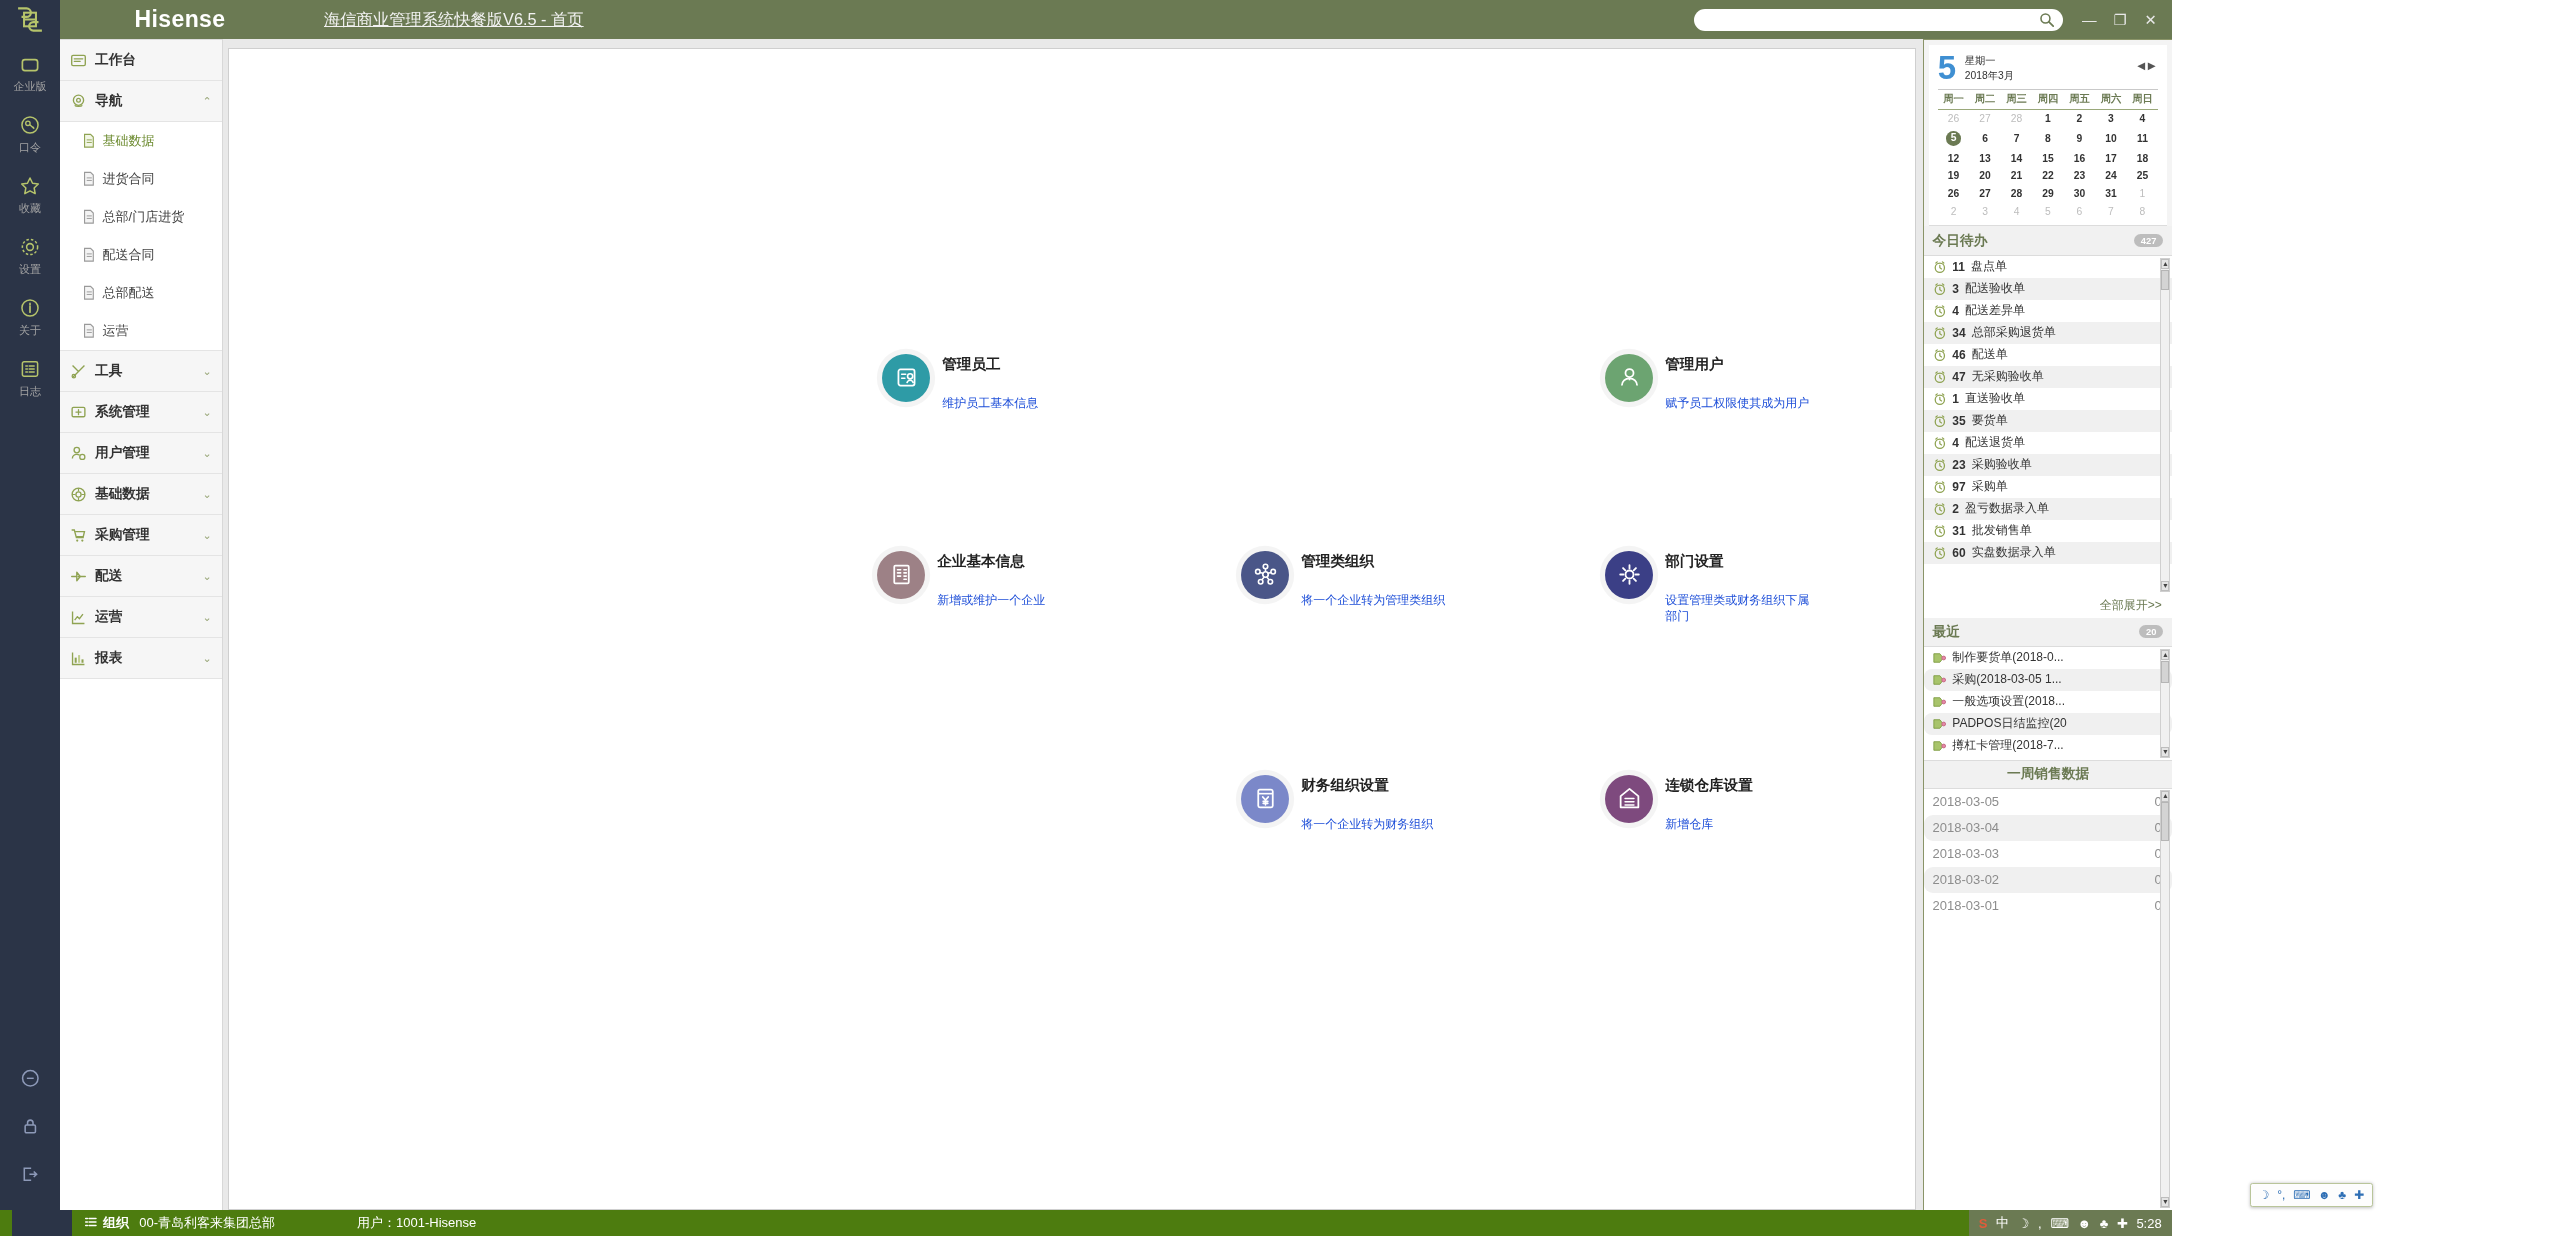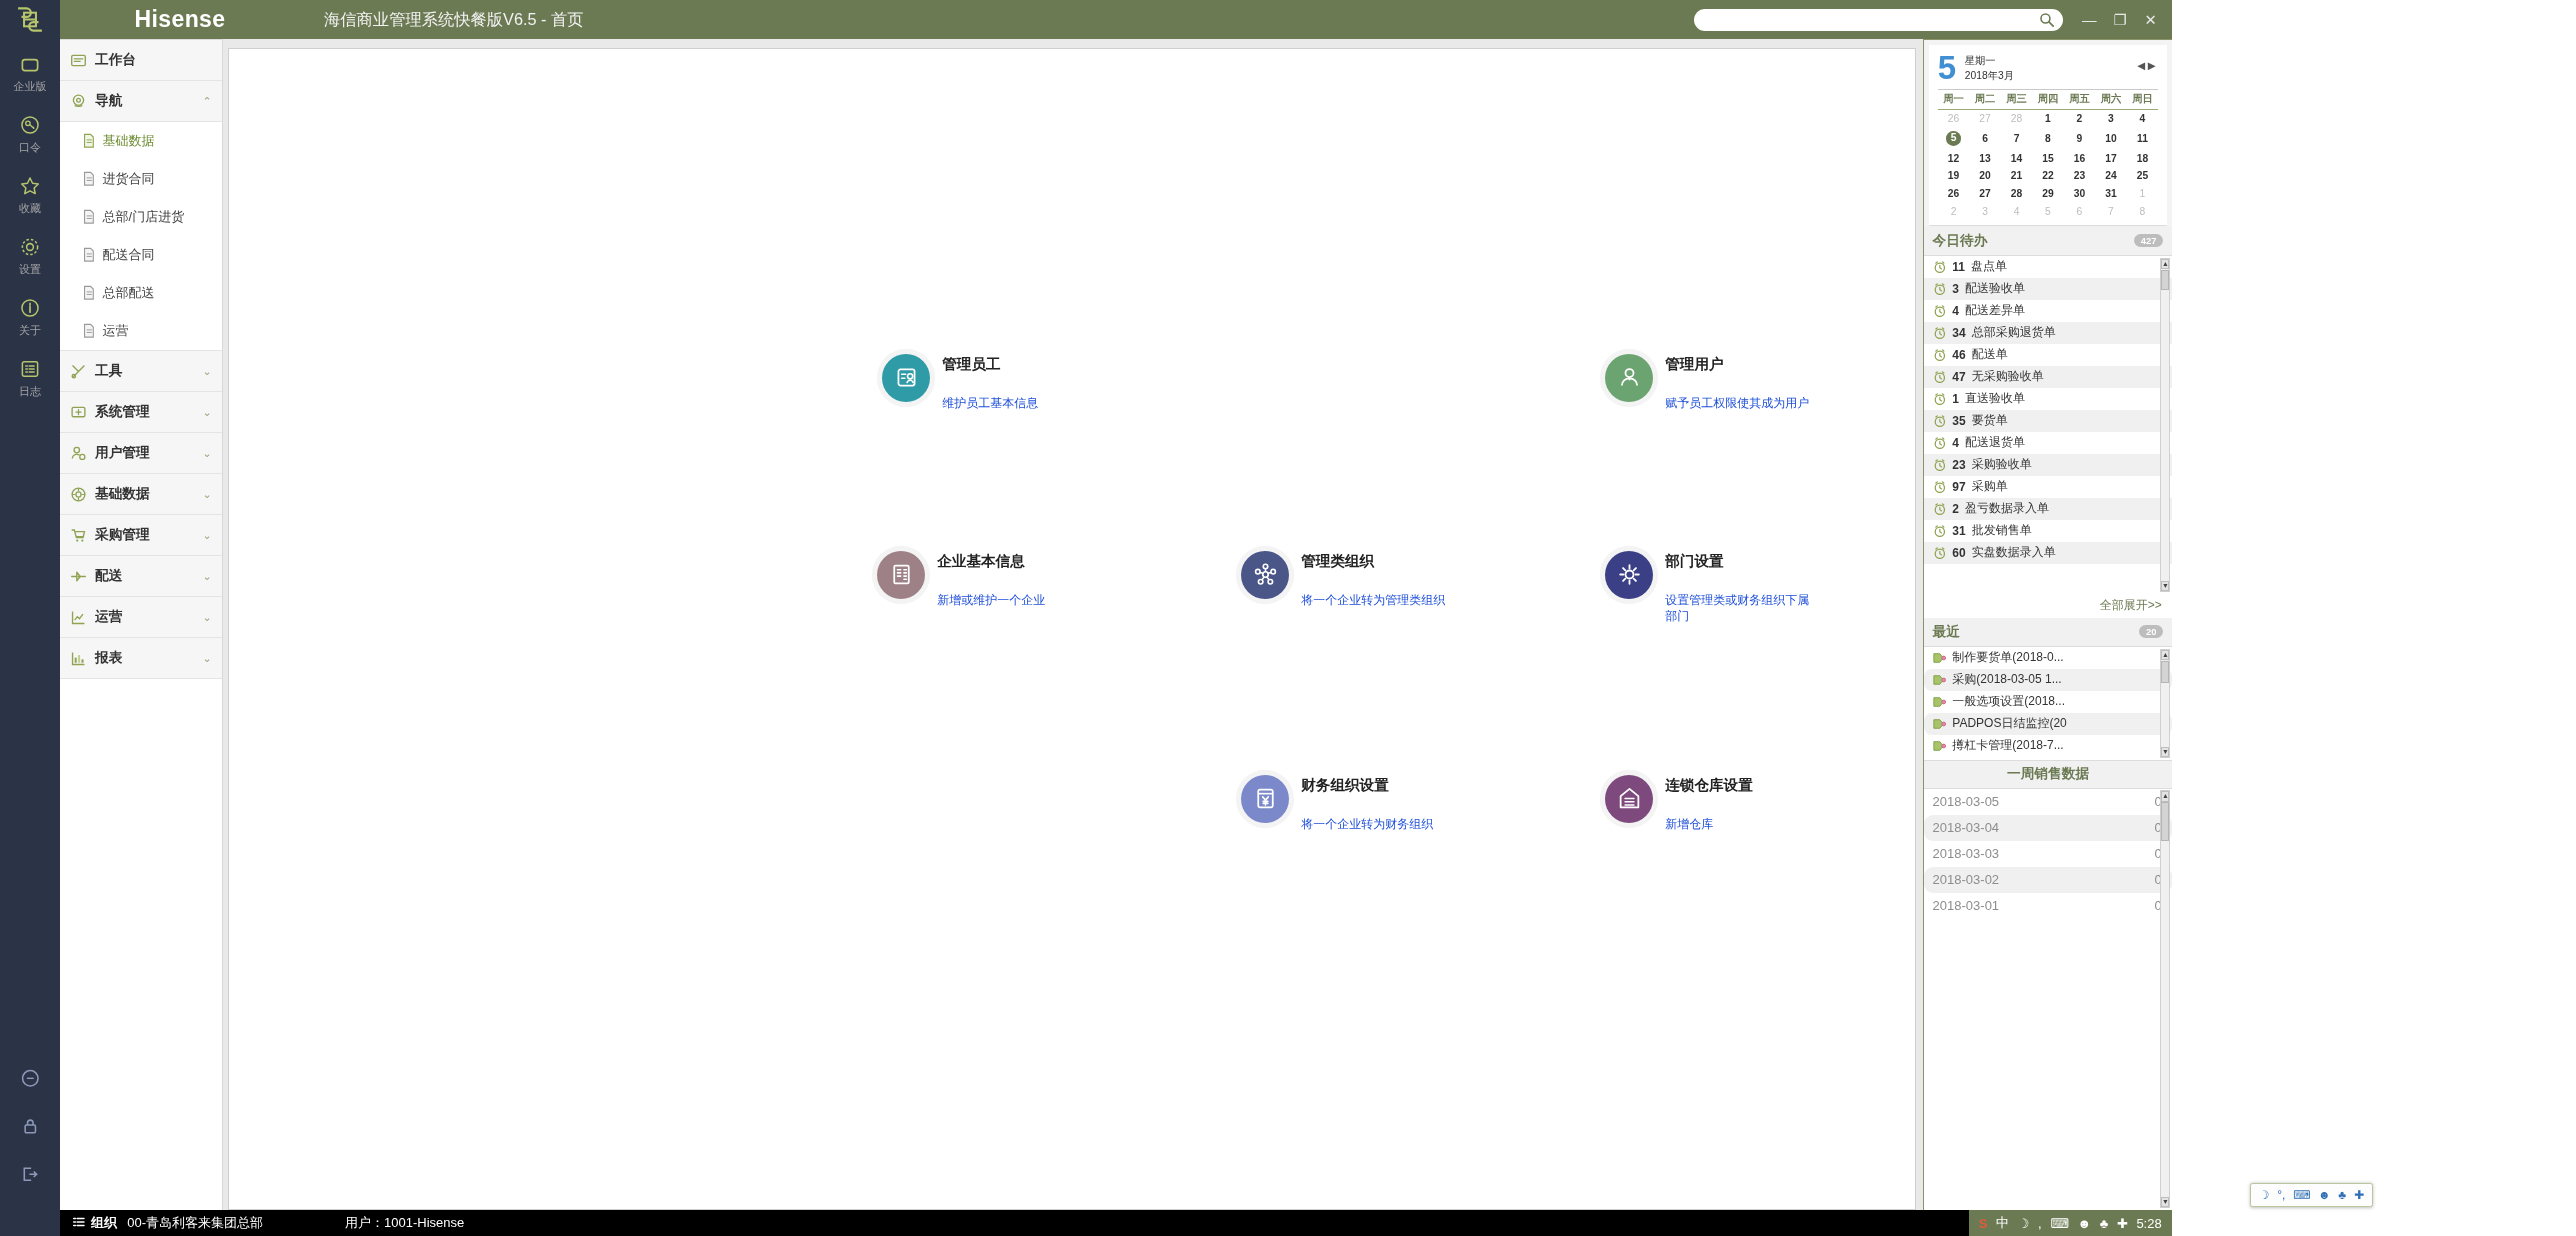--- a/index.html
+++ b/index.html
@@ -17,21 +17,21 @@
   }
   .tb-logo-zone {
     width: 60px; height: 39px; background: #2b3447; display: flex;
     align-items: center; justify-content: center;
   }
   .brand-mark { width: 34px; height: 29px; }
   .tb-brand {
     width: 240px; text-align: center; color: #fff; font-size: 23px;
     font-weight: bold; letter-spacing: 0.4px;
   }
-  .tb-title { color: #f2f2f2; font-size: 16.3px; margin-left: 24px; }
+  .tb-title { color: #f2f2f2; font-size: 16.3px; margin-left: 24px; text-decoration: underline; }
   .tb-right { margin-left: auto; display: flex; align-items: center; padding-right: 6.9px; }
   .tb-search {
     width: 369px; height: 22px; background: #fff; border-radius: 11px;
     display: flex; align-items: center; padding: 0 8.6px;
   }
   .tb-search input {
     flex: 1; border: none; outline: none; font-size: 12px;
     font-family: "Liberation Sans", sans-serif; background: transparent;
   }
   .tb-winbtns { display: flex; align-items: center; gap: 1.7px; margin-left: 12px; }
@@ -156,22 +156,22 @@
   .sales-row {
     display: flex; align-items: center; padding: 2.6px 10.3px 2.6px 8.6px;
     font-size: 13px; color: #8d8d8d; height: 26px; border-radius: 9px;
   }
   .sales-row:nth-child(even) { background: #f0f0f0; }
   .sales-row .val { margin-left: auto; color: #8d8d8d; }
   .sales-title { text-align: center; font-size: 13.7px; font-weight: bold; color: #6b7a53; padding: 4.3px 0; background: #f1f1f1; border-top: 0.9px solid #dcdcdc; border-bottom: 0.9px solid #dcdcdc; }
 
   
   .statusbar {
-    height: 26px; flex: 0 0 26px; background: #000000; display: flex;
-    align-items: center; color: #fff; font-size: 13px; padding-left: 0;
+    height: 26px; flex: 0 0 26px; background: #4d7c0f; display: flex;
+    align-items: center; color: #fff; font-size: 13px; padding-left: 12px;
   }
   .sb-left { width: 60px; height: 26px; background: #2b3447; }
   .sb-org { display: flex; align-items: center; gap: 5.2px; padding-left: 12px; font-weight: bold; }
   .sb-user { margin-left: 82px; }
   .ime-tray {
     position: absolute; right: 0; bottom: 0; height: 26px; display: flex;
     align-items: center; gap: 8.6px; padding: 0 10.3px; background: #6b7a53;
   }
   .ime-tray .ico { color: #fff; font-size: 13px; }
 

